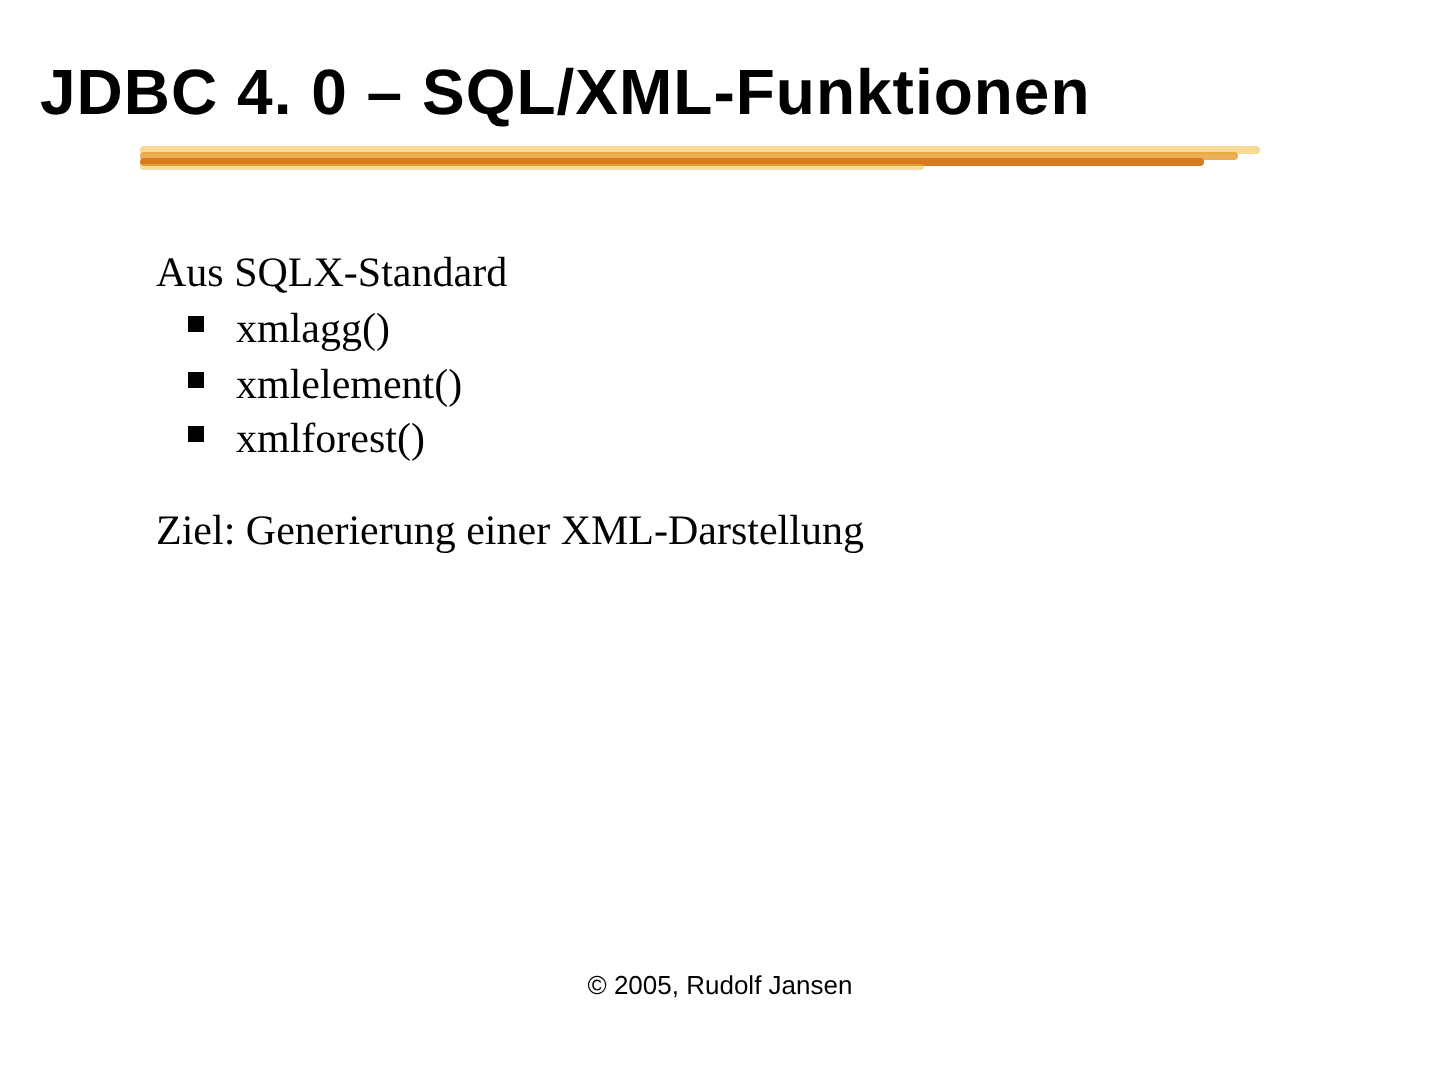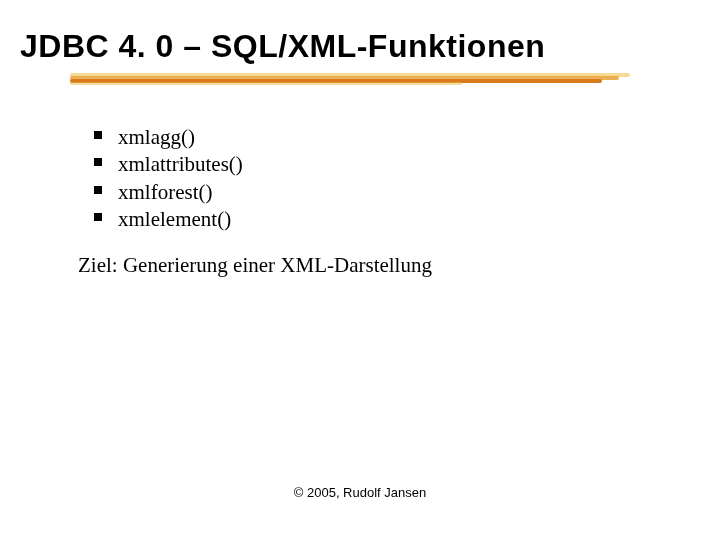--- a/index.html
+++ b/index.html
@@ -94,24 +94,24 @@
 <div class="underline-wrap">
   <div class="underline-bar">
     <div class="underline-layer ul1"></div>
     <div class="underline-layer ul2"></div>
     <div class="underline-layer ul3"></div>
     <div class="underline-layer ul4"></div>
   </div>
 </div>
 
 <div class="content">
+  <div class="intro">Aus SQLX-Standard</div>
   <ul class="funclist">
     <li>xmlagg()</li>
-    <li>xmlattributes()</li>
+    <li>xmlelement()</li>
     <li>xmlforest()</li>
-    <li>xmlelement()</li>
   </ul>
   <div class="goal">
     <div>Ziel: Generierung einer XML-Darstellung</div>
   </div>
 </div>
 
 <div class="footer">© 2005, Rudolf Jansen</div>
 
 </body></html>

